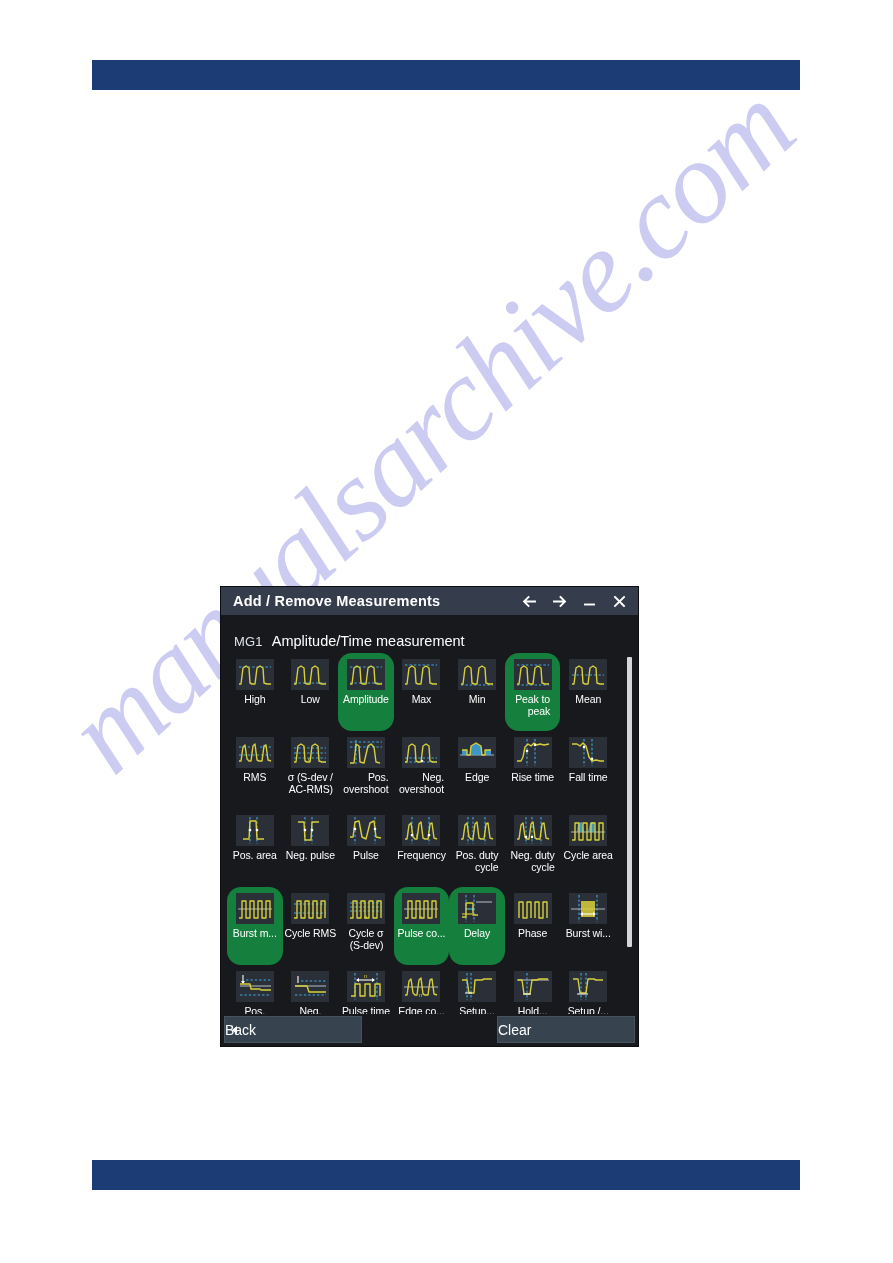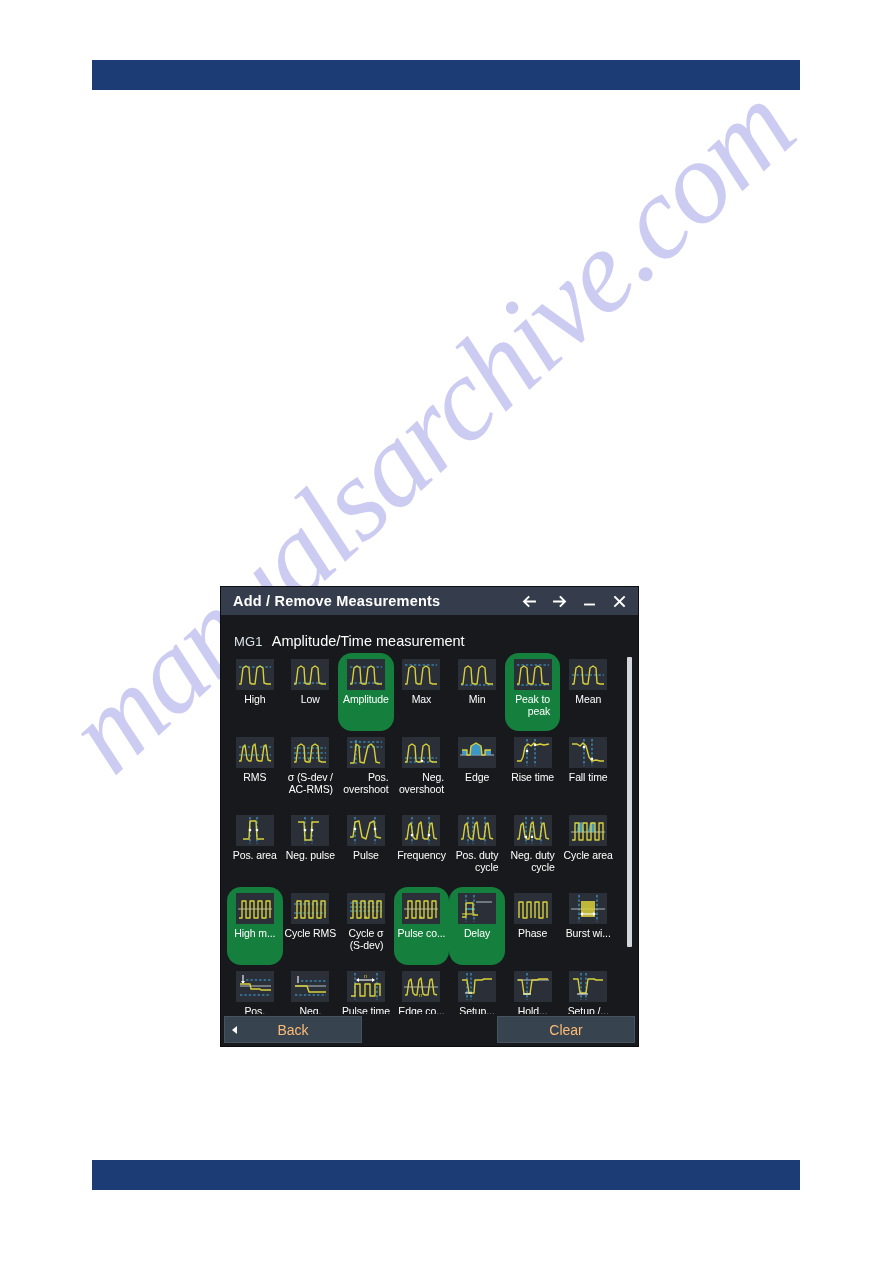--- a/index.html
+++ b/index.html
@@ -184,25 +184,24 @@
     flex: 0 0 27px;
     display: flex;
     align-items: stretch;
     gap: 0px;
     padding: 2px 3px 3px 3px;
     background: #17191c;
   }
   .btn {
     background: #374450;
     border: 1px solid #46545f;
-    color: #fdba74;
+    color: #ffffff;
     font-size: 14px;
     display: flex;
     align-items: center;
-    justify-content: center;
     position: relative;
     cursor: pointer;
   }
   .btn.back { width: 136px; }
   .btn.clear { width: 136px; margin-left: auto; }
   .btn .arrow-left {
     position: absolute;
     left: 7px;
     top: 50%;
     transform: translateY(-50%);
@@ -463,21 +462,21 @@
               <path d="M3 25 L6 25 L6 8 L10 8 L10 25 L14 25 L14 8 L18 8 L18 25 L22 25 L22 8 L26 8 L26 25 L30 25 L30 8 L34 8 L34 25" fill="none" stroke="#d8cf3a" stroke-width="1.4" stroke-linejoin="round"></path>
             </svg></span>
           <span class="tlabel">Cycle area</span>
         </div>
         <div class="tile selected">
           <span class="thumb"><svg viewBox="0 0 38 31" width="38" height="31" preserveAspectRatio="none">
               <rect width="38" height="31" fill="#2b3038"></rect>
               <line x1="2" y1="16" x2="36" y2="16" stroke="#aab2bb" stroke-width="1.1"></line>
               <path d="M3 25 L6 25 L6 8 L10 8 L10 25 L14 25 L14 8 L18 8 L18 25 L22 25 L22 8 L26 8 L26 25 L30 25 L30 8 L34 8 L34 25" fill="none" stroke="#d8cf3a" stroke-width="1.4" stroke-linejoin="round"></path>
             </svg></span>
-          <span class="tlabel">High m...</span>
+          <span class="tlabel">Burst m...</span>
         </div>
         <div class="tile">
           <span class="thumb"><svg viewBox="0 0 38 31" width="38" height="31" preserveAspectRatio="none">
               <rect width="38" height="31" fill="#2b3038"></rect>
               <line x1="3" y1="11" x2="35" y2="11" stroke="#3fa9e0" stroke-width="1.1" stroke-dasharray="2.4 2"></line>
               <line x1="3" y1="20" x2="35" y2="20" stroke="#3fa9e0" stroke-width="1.1" stroke-dasharray="2.4 2"></line>
               <path d="M3 25 L6 25 L6 8 L10 8 L10 25 L14 25 L14 8 L18 8 L18 25 L22 25 L22 8 L26 8 L26 25 L30 25 L30 8 L34 8 L34 25" fill="none" stroke="#d8cf3a" stroke-width="1.4" stroke-linejoin="round"></path>
             </svg></span>
           <span class="tlabel">Cycle RMS</span>
         </div>

